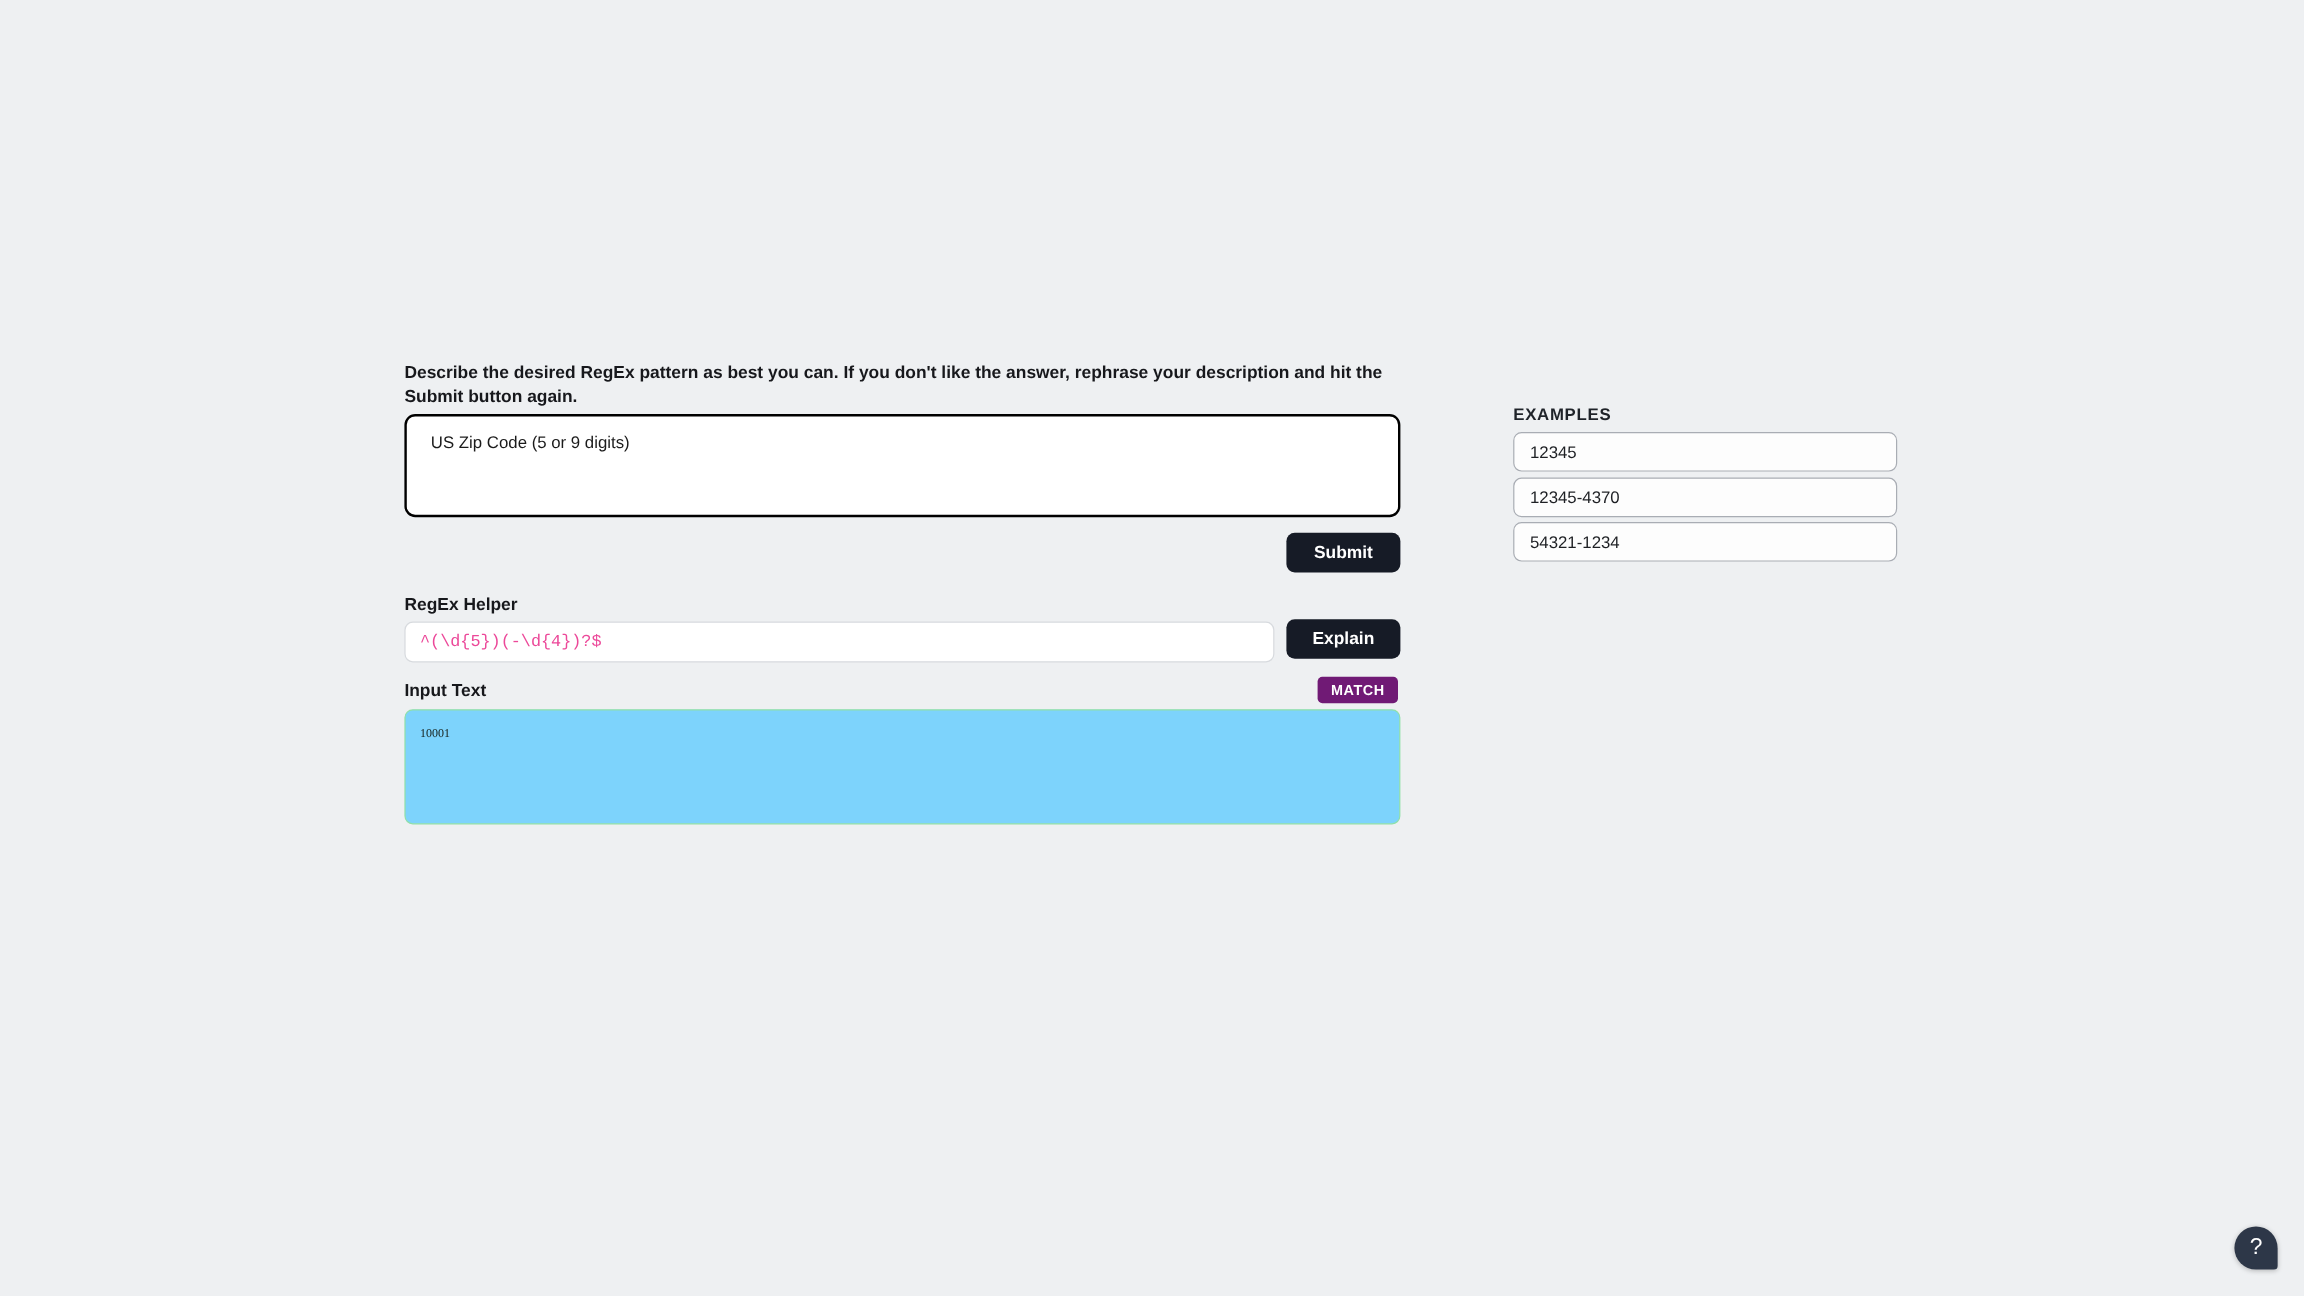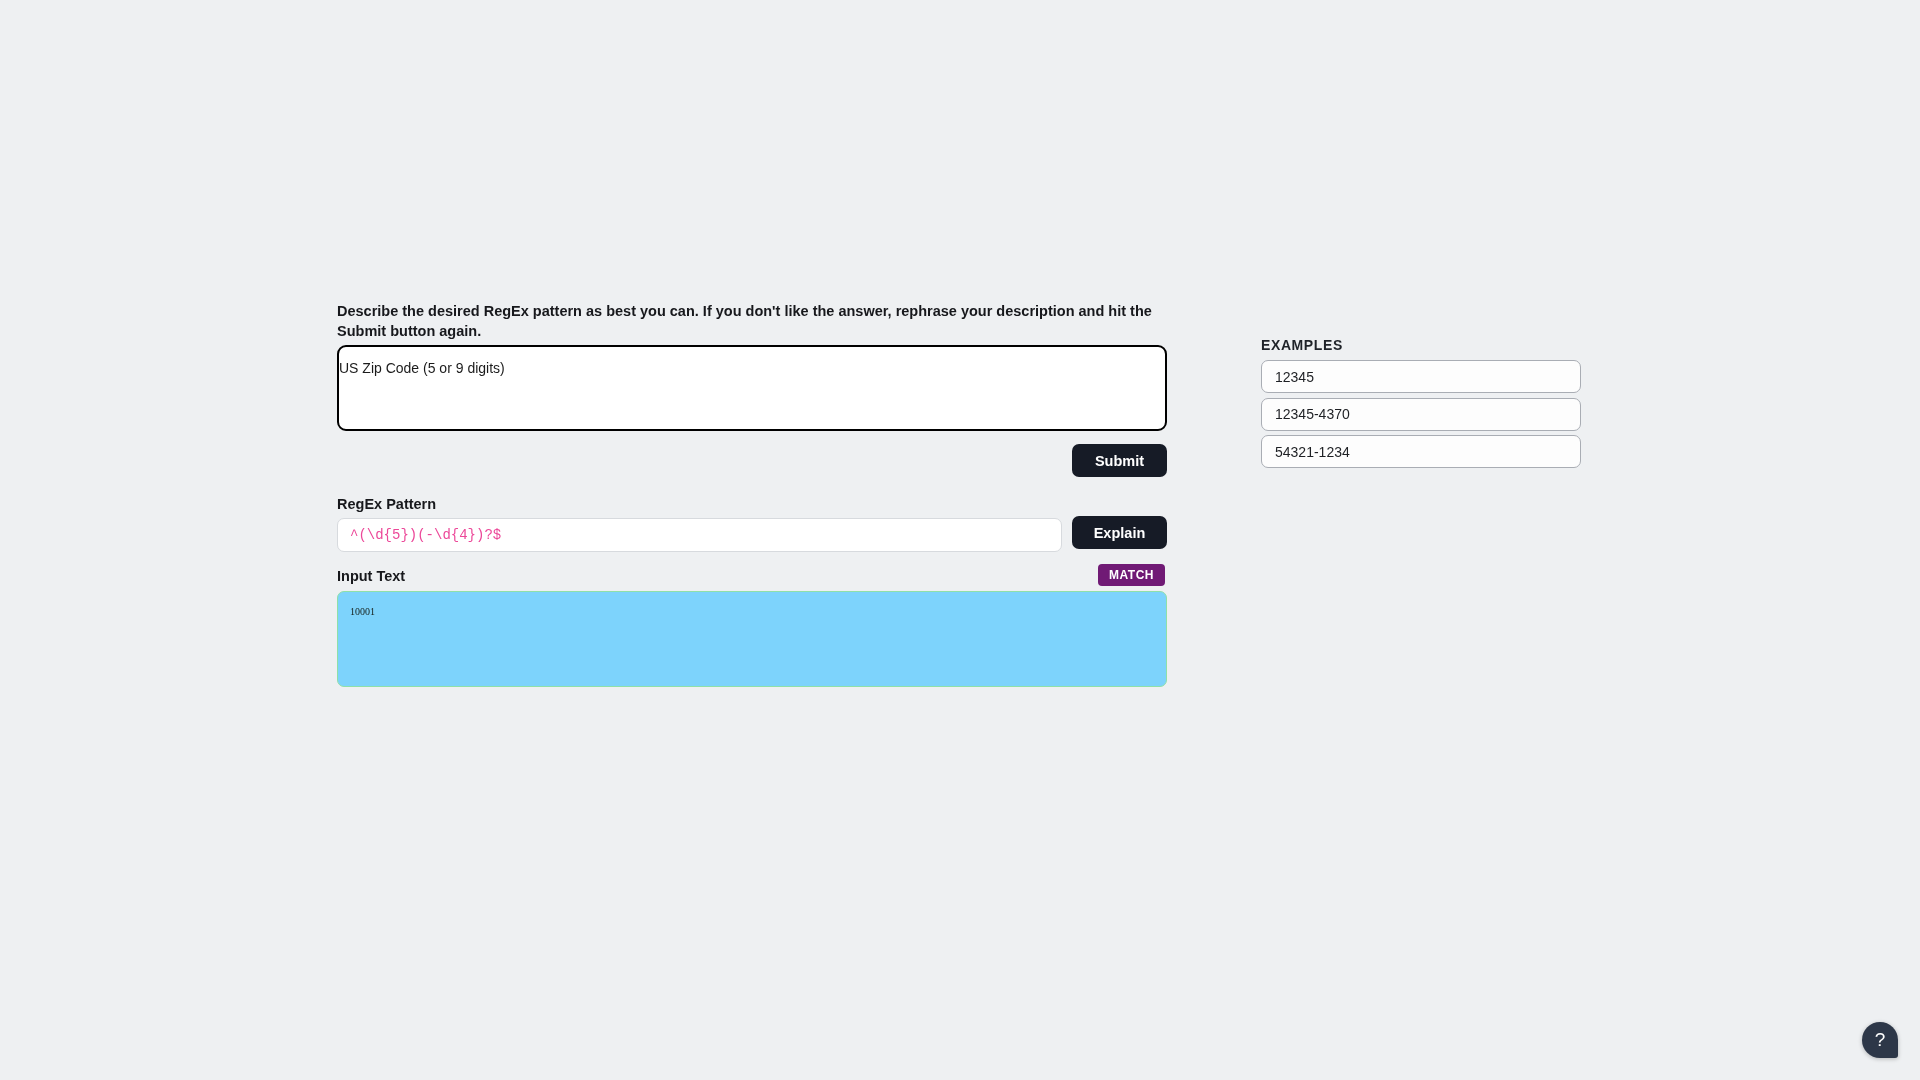--- a/index.html
+++ b/index.html
@@ -72,21 +72,21 @@
     line-height: 20px;
   }
 
   .desc-textarea {
     position: absolute;
     left: 0; top: 62px;
     width: 830px; height: 86px;
     border: 2px solid #000000;
     border-radius: 9px;
     background: #fff;
-    padding: 12px 0;
+    padding: 12px 20px;
     font-family: "Liberation Sans", sans-serif;
     font-size: 14px;
     color: #1b1b1b;
     line-height: 18px;
     resize: none;
     outline: none;
     overflow: hidden;
   }
 
   .btn-dark {
@@ -222,21 +222,21 @@
 
     <div class="main-card">
       <div class="content">
 
         <div class="instructions">Describe the desired RegEx pattern as best you can. If you don't like the answer, rephrase your description and hit the Submit button again.</div>
 
         <textarea class="desc-textarea" placeholder="" style="">US Zip Code (5 or 9 digits)</textarea>
 
         <button class="btn-dark submit-btn">Submit</button>
 
-        <div class="label-regex">RegEx Pattern</div>
+        <div class="label-regex">RegEx Helper</div>
         <input class="regex-input" type="text" value="^(\d{5})(-\d{4})?$" style="">
 
         <button class="btn-dark explain-btn">Explain</button>
 
         <div class="label-input-text">Input Text</div>
         <div class="match-badge">MATCH</div>
 
         <textarea class="input-textarea" placeholder="" style="">10001</textarea>
       </div>
     </div>

